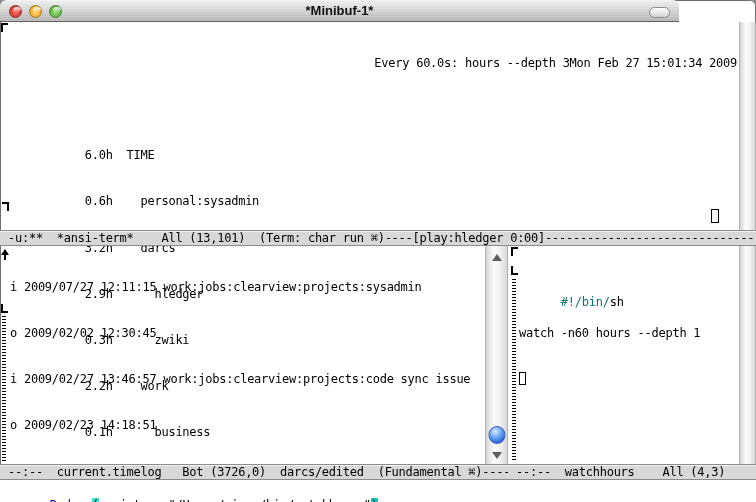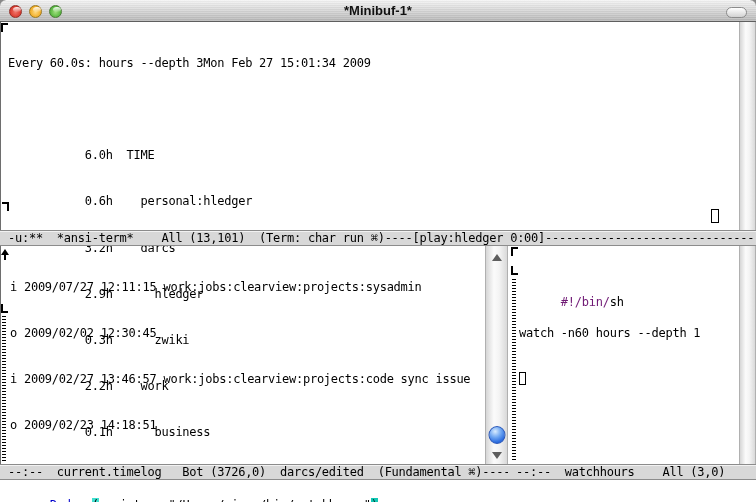--- a/index.html
+++ b/index.html
@@ -5,40 +5,40 @@
   *{margin:0;padding:0;box-sizing:border-box}
   html,body{width:756px;height:502px;background:#888;overflow:hidden}
   .window{position:relative;width:756px;height:502px;background:#fff;
           font-family:"DejaVu Sans Mono","DejaVu Sans",monospace;
           border-radius:6px 6px 0 0;overflow:hidden;box-shadow:0 0 0 1px #6e6e6e inset}
   .mono{font-family:"DejaVu Sans Mono","DejaVu Sans",monospace;font-size:12px;
         letter-spacing:-0.25px;line-height:15.4px;white-space:pre;color:#000}
   .row{height:15.4px;white-space:pre}
 
   
-  .titlebar{position:absolute;left:0;top:0;width:756px;height:22px;
+  .titlebar{position:absolute;left:0;top:0;width:679px;height:22px;
     background:
       repeating-linear-gradient(0deg, rgba(255,255,255,.14) 0 1px, rgba(0,0,0,.03) 1px 2px),
       linear-gradient(#f4f4f4,#d3d3d3 55%,#b6b6b6);
     border-bottom:1px solid #5f5f5f;border-radius:6px 6px 0 0}
   .title{position:absolute;left:0;right:0;top:3px;text-align:center;
     font-family:"Liberation Sans","DejaVu Sans",sans-serif;font-size:13px;font-weight:700;color:#111}
   .tl{position:absolute;top:4.5px;width:13px;height:13px;border-radius:50%}
   .tl::after{content:"";position:absolute;left:2.5px;top:1px;width:8px;height:5px;border-radius:50%;
     background:linear-gradient(rgba(255,255,255,.95),rgba(255,255,255,.1))}
   .tl-red{left:9px;background:radial-gradient(circle at 50% 55%, #f0756a,#d8362a 70%,#971e13);border:1px solid #92302a}
   .tl-yellow{left:29px;background:radial-gradient(circle at 50% 55%, #ffd97e,#efa921 70%,#a36f12);border:1px solid #9d7a23}
   .tl-green{left:49px;background:radial-gradient(circle at 50% 55%, #9ede7c,#51b33a 70%,#2d7218);border:1px solid #4a7a36}
   .pill{position:absolute;right:9px;top:7px;width:21px;height:11px;border-radius:6px;
     background:linear-gradient(#ffffff,#d2d2d2);border:1px solid #8b8b8b}
 
   
   .pane{position:absolute}
-  .term-header{display:flex;justify-content:flex-start}
-  .red{color:#701a75}
+  .term-header{display:flex;justify-content:flex-end}
+  .red{color:#0f766e}
   .hollow-cursor{display:inline-block;width:7px;height:13px;border:1px solid #000;vertical-align:text-top}
   .abs-cursor{position:absolute;width:8px;height:14px;border:1px solid #000;background:#fff}
 
   
   .corner-tl{position:absolute;width:7px;height:9px;border-left:2px solid #000;border-top:2px solid #000}
   .corner-tr{position:absolute;width:7px;height:9px;border-right:2px solid #000;border-top:2px solid #000}
   .corner-bl{position:absolute;width:7px;height:9px;border-left:2px solid #000;border-bottom:2px solid #000}
   .fringe-up-arrow{position:absolute;width:0;height:0;
     border-left:4px solid transparent;border-right:4px solid transparent;border-bottom:6px solid #000}
   .fringe-up-arrow::after{content:"";position:absolute;left:-1px;top:6px;width:2px;height:5px;background:#000}
@@ -86,21 +86,21 @@
   <div class="corner-tl" style="left:1px;top:23px"></div>
   <div class="corner-tr" style="left:2px;top:202px"></div>
 
   <div class="pane mono" style="left:8px;top:25px;width:729px">
     <div class="row term-header">
       <span>Every 60.0s: hours --depth 3</span>
       <span>Mon Feb 27 15:01:34 2009</span>
     </div>
     <div class="row"></div>
     <div class="row">           6.0h  TIME</div>
-    <div class="row">           0.6h    personal:hledger</div>
+    <div class="row">           0.6h    personal:sysadmin</div>
     <div class="row">           3.2h    darcs</div>
     <div class="row">           2.9h      hledger</div>
     <div class="row">           0.3h      zwiki</div>
     <div class="row">           2.2h    work</div>
     <div class="row">           0.1h      business</div>
     <div class="row">           2.1h      jobs</div>
     
     
   </div>
   <div class="abs-cursor" style="left:711px;top:209px"></div>
@@ -138,21 +138,21 @@
     <div class="row">
       <span class="red">#!/bin/</span><span>sh</span>
     </div>
     <div class="row">watch -n60 hours --depth 1</div>
     <div class="row"><span class="hollow-cursor"></span></div>
   </div>
 
   <div class="scroll-track" style="left:739px;top:246px;width:17px;height:218px"></div>
 
   <div class="modeline" style="left:0;top:464px;width:508px">--:--  current.timelog   Bot (3726,0)  darcs/edited  (Fundamental ⌘)----[</div>
-  <div class="modeline" style="left:508px;top:464px;width:248px">--:--  watchhours    All (3,0)</div>
+  <div class="modeline" style="left:508px;top:464px;width:248px">--:--  watchhours    All (4,3)</div>
 
   <div class="minibuffer">
     <div class="mono" style="position:absolute;left:8px;top:3px">
       <span class="prompt">Redo: </span><span class="paren-open">(</span><span>ansi-term "/Users/simon/bin/watchhours"</span><span class="paren-close">)</span>
     </div>
   </div>
 
 </div>
 
 </body></html>

